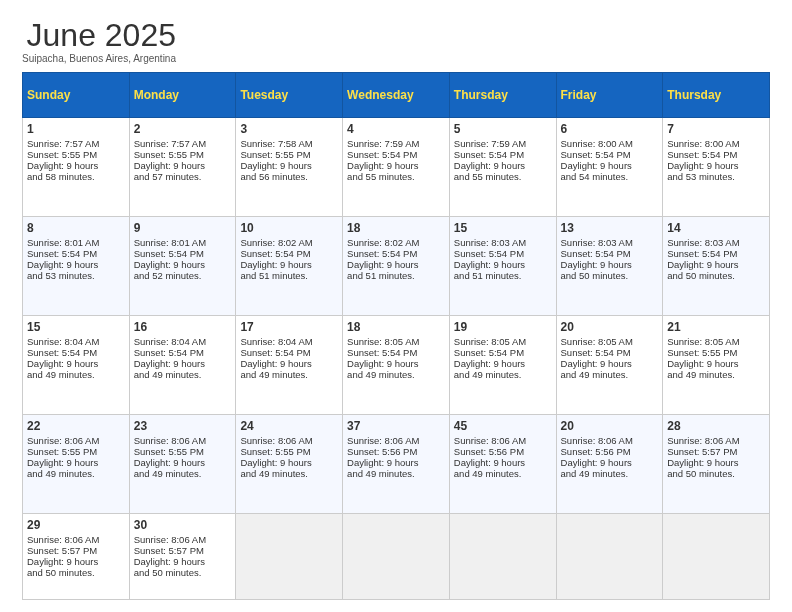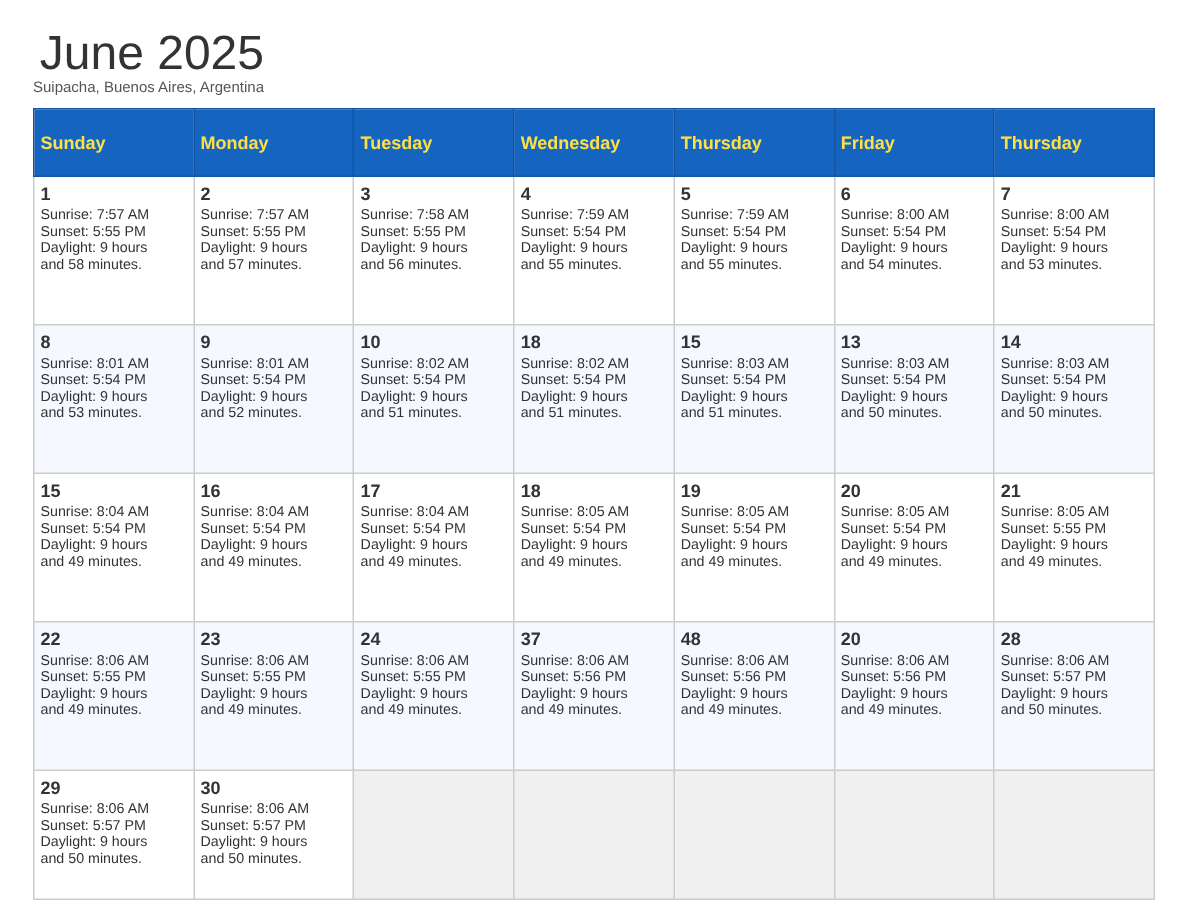--- a/index.html
+++ b/index.html
@@ -231,21 +231,21 @@
         </td>
         <td>
           <span class="day-num">24</span>
           Sunrise: 8:06 AM<br>Sunset: 5:55 PM<br>Daylight: 9 hours<br>and 49 minutes.
         </td>
         <td>
           <span class="day-num">37</span>
           Sunrise: 8:06 AM<br>Sunset: 5:56 PM<br>Daylight: 9 hours<br>and 49 minutes.
         </td>
         <td>
-          <span class="day-num">48</span>
+          <span class="day-num">45</span>
           Sunrise: 8:06 AM<br>Sunset: 5:56 PM<br>Daylight: 9 hours<br>and 49 minutes.
         </td>
         <td>
           <span class="day-num">20</span>
           Sunrise: 8:06 AM<br>Sunset: 5:56 PM<br>Daylight: 9 hours<br>and 49 minutes.
         </td>
         <td>
           <span class="day-num">28</span>
           Sunrise: 8:06 AM<br>Sunset: 5:57 PM<br>Daylight: 9 hours<br>and 50 minutes.
         </td>

